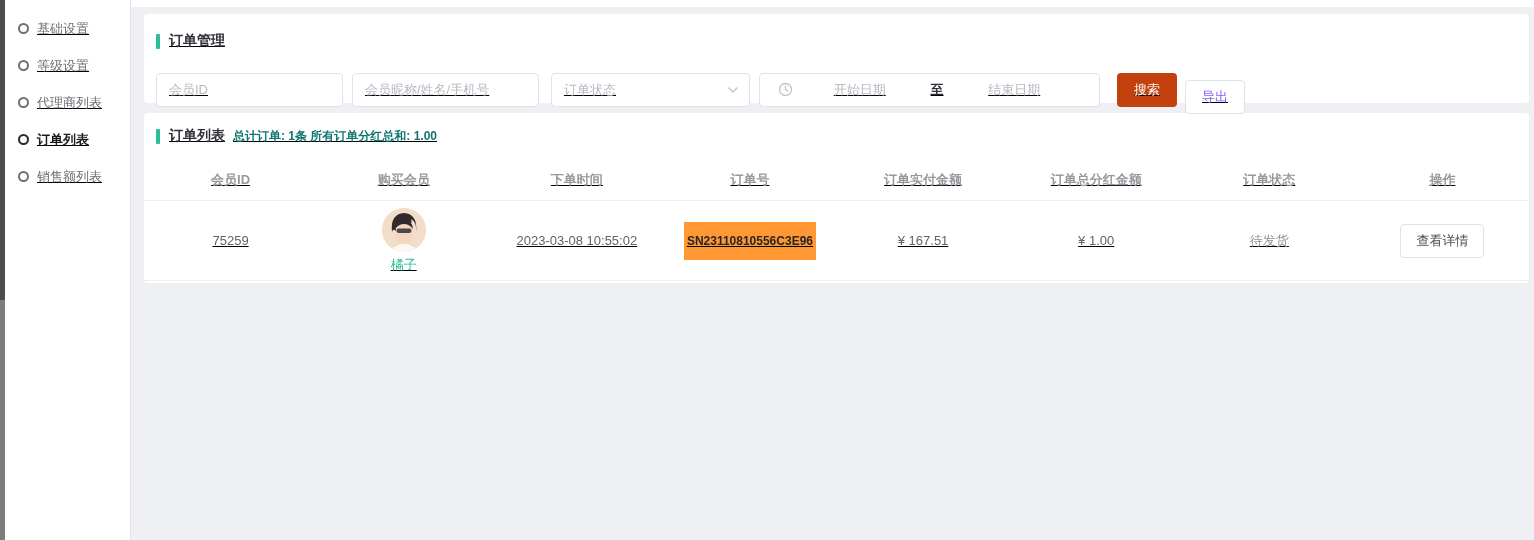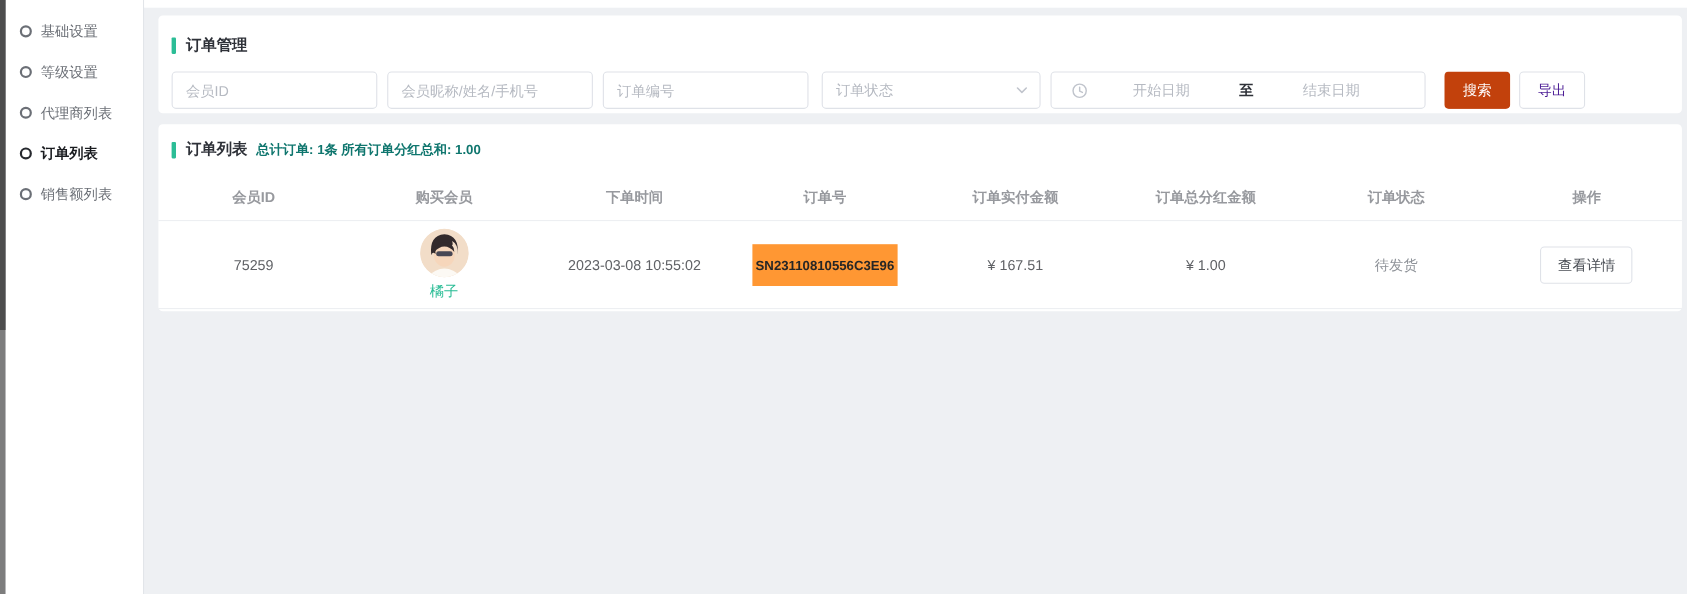--- a/index.html
+++ b/index.html
@@ -1,18 +1,18 @@
 <!DOCTYPE html>
 <html><head>
 <meta charset="utf-8">
 <style>
   * { margin:0; padding:0; box-sizing:border-box; }
   html,body { width:1534px; height:540px; overflow:hidden; }
   body { font-family:"Liberation Sans","DejaVu Sans",sans-serif; background:#eef0f3; }
-  .app { position:relative; width:1534px; height:448px; display:flex; }
+  .app { position:relative; width:1534px; height:448px; display:flex;text-decoration:underline; }
 
   
   .left-strip { width:5px; height:540px; background:#7d7d7d; position:relative; flex:0 0 5px; }
   .left-strip .thumb { position:absolute; top:0; left:0; width:5px; height:300px; background:#4d4d4d; }
 
   
   .sidebar { width:126px; height:540px; background:#ffffff; flex:0 0 126px;
              border-right:1px solid #e2e5e9; box-shadow:2px 0 6px rgba(0,0,0,0.04); padding-top:10px; }
   .side-item { display:flex; align-items:center; height:37px; padding-left:13px; cursor:pointer; }
   .circle-icon { width:11px; height:11px; border:2px solid #6b6f76; border-radius:50%; flex:0 0 11px; }
@@ -50,21 +50,21 @@
   .daterange { width:341px; height:34px; border:1px solid #dfe2e8; border-radius:4px; background:#fff;
                display:flex; align-items:center; margin-left:9px; padding:0 18px; cursor:pointer; }
   .daterange .ph { font-size:13px; color:#b6bac2; }
   .daterange .start { flex:1; text-align:center; }
   .daterange .end { flex:1; text-align:center; }
   .daterange .to { font-size:13px; font-weight:700; color:#2e3138; padding:0 4px; }
 
   .btn { height:34px; border-radius:4px; font-size:13px; cursor:pointer; border:1px solid transparent;
          font-family:"Liberation Sans","DejaVu Sans",sans-serif; }
   .btn.primary { width:60px; margin-left:17px; background:#c2410c; color:#ffffff; }
-  .btn.plain { width:60px; margin-left:8px; background:#ffffff; color:#4c1d95; border-color:#dfe2e8; }
+  .btn.plain { width:60px; margin-left:8px; background:#ffffff; color:#8b5cf6; border-color:#dfe2e8;margin-top:15px; }
 
   .thead { display:flex; margin-top:14px; height:42px; align-items:center; border-bottom:1px solid #edeff2; }
   .th { flex:1; text-align:center; font-size:13px; font-weight:700; color:#97999e; }
   .trow { display:flex; height:80px; align-items:center; border-bottom:1px solid #edeff2; }
   .td { flex:1; text-align:center; font-size:13px; color:#606266; }
 
   .buyer { display:flex; flex-direction:column; align-items:center; }
   .avatar { width:44px; height:44px; border-radius:50%; overflow:hidden; background:#f3e0cd; }
   .buyer-name { margin-top:4px; font-size:13px; color:#2bbd96; }
 
@@ -111,21 +111,20 @@
     <div class="topstrip"></div>
 
     <section class="panel filter-panel">
       <div class="section-title">
         <span class="marker"></span>
         <span class="title-text">订单管理</span>
       </div>
       <div class="filter-row">
         <input class="inp w187" placeholder="会员ID" style="">
         <input class="inp w187 gap" placeholder="会员昵称/姓名/手机号" style="">
-        <input class="inp w187 gap" placeholder="订单编号" style="">
         <div class="select">
           <span class="ph">订单状态</span>
           <svg class="icon-svg" width="12" height="12" viewBox="0 0 12 12">
             <path d="M2 4 L6 8 L10 4" fill="none" stroke="#c0c4cc" stroke-width="1.4" stroke-linecap="round" stroke-linejoin="round"></path>
           </svg>
         </div>
         <div class="daterange">
           <svg class="icon-svg" width="15" height="15" viewBox="0 0 15 15">
             <circle cx="7.5" cy="7.5" r="6" fill="none" stroke="#c0c4cc" stroke-width="1.3"></circle>
             <path d="M7.5 4.2 V7.8 L10 9" fill="none" stroke="#c0c4cc" stroke-width="1.3" stroke-linecap="round"></path>

